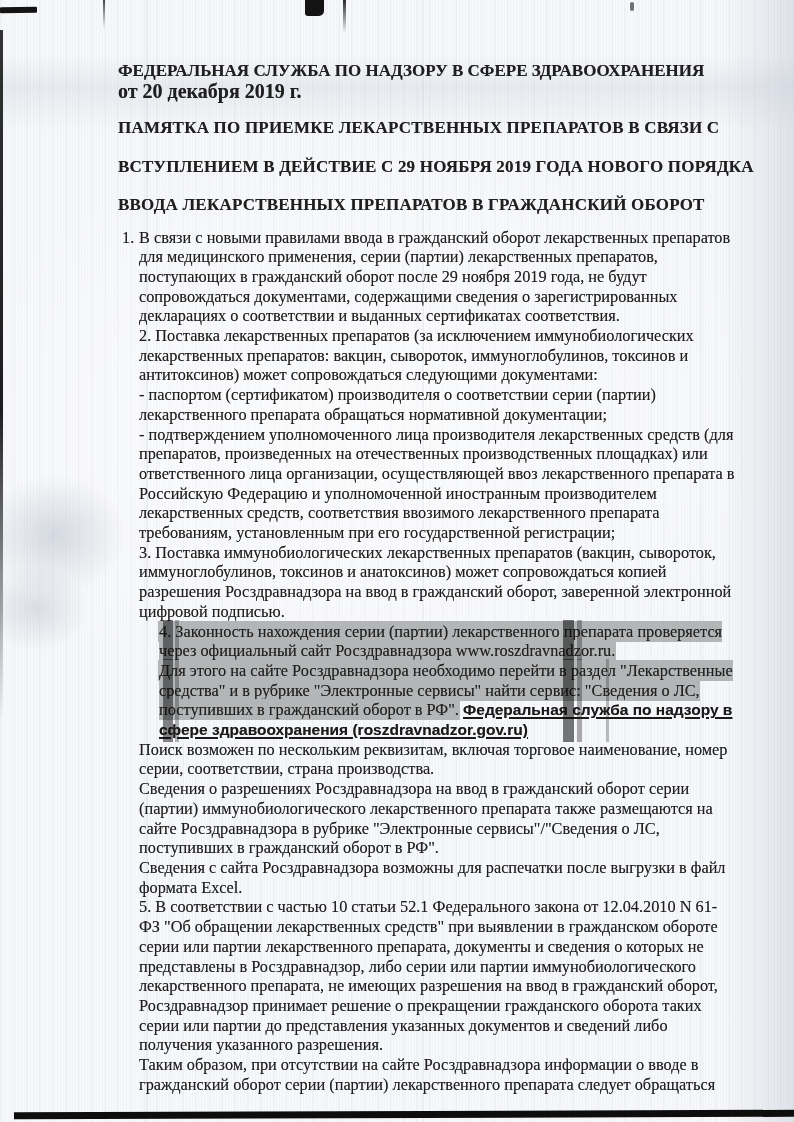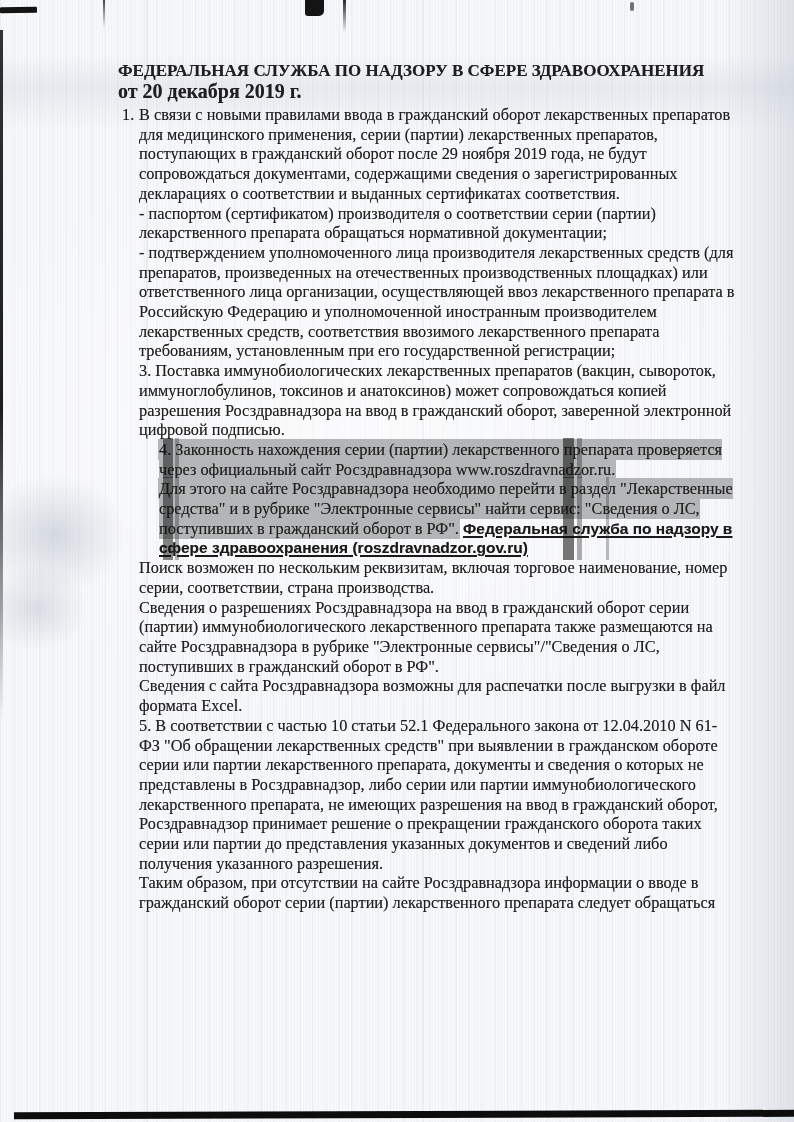--- a/index.html
+++ b/index.html
@@ -78,28 +78,34 @@
   <div class="artifact blob-top"></div>
   <div class="artifact streak-top-2"></div>
   <div class="artifact dots-top"></div>
   <div class="artifact band-bottom"></div>
 
   <div class="content">
 
     <h1 class="org">ФЕДЕРАЛЬНАЯ СЛУЖБА ПО НАДЗОРУ В СФЕРЕ ЗДРАВООХРАНЕНИЯ</h1>
     <div class="date">от 20 декабря 2019 г.</div>
 
+    <div class="doc-title">
+      <div class="tl">ПАМЯТКА ПО ПРИЕМКЕ ЛЕКАРСТВЕННЫХ ПРЕПАРАТОВ В СВЯЗИ С</div>
+      <div class="tl">ВСТУПЛЕНИЕМ В ДЕЙСТВИЕ С 29 НОЯБРЯ 2019 ГОДА НОВОГО ПОРЯДКА</div>
+      <div class="tl">ВВОДА ЛЕКАРСТВЕННЫХ ПРЕПАРАТОВ В ГРАЖДАНСКИЙ ОБОРОТ</div>
+    </div>
 
     <div class="body-text">
 
       <div class="li">
         <span class="li-num">1.</span>
         <span>В связи с новыми правилами ввода в гражданский оборот лекарственных препаратов для медицинского применения, серии (партии) лекарственных препаратов, поступающих в гражданский оборот после 29 ноября 2019 года, не будут сопровождаться документами, содержащими сведения о зарегистрированных декларациях о соответствии и выданных сертификатах соответствия.</span>
       </div>
 
+      <div class="para">2. Поставка лекарственных препаратов (за исключением иммунобиологических лекарственных препаратов: вакцин, сывороток, иммуноглобулинов, токсинов и антитоксинов) может сопровождаться следующими документами:</div>
       <div class="para">- паспортом (сертификатом) производителя о соответствии серии (партии) лекарственного препарата обращаться нормативной документации;</div>
       <div class="para">- подтверждением уполномоченного лица производителя лекарственных средств (для препаратов, произведенных на отечественных производственных площадках) или ответственного лица организации, осуществляющей ввоз лекарственного препарата в Российскую Федерацию и уполномоченной иностранным производителем лекарственных средств, соответствия ввозимого лекарственного препарата требованиям, установленным при его государственной регистрации;</div>
       <div class="para">3. Поставка иммунобиологических лекарственных препаратов (вакцин, сывороток, иммуноглобулинов, токсинов и анатоксинов) может сопровождаться копией разрешения Росздравнадзора на ввод в гражданский оборот, заверенной электронной цифровой подписью.</div>
 
       <div class="para para-rel">
         <span class="hl">4. Законность нахождения серии (партии) лекарственного препарата проверяется через официальный сайт Росздравнадзора www.roszdravnadzor.ru.</span>
         <span class="streak sA"></span>
         <span class="streak sB"></span>
         <span class="streak sC"></span>
         <span class="streak sD"></span>

